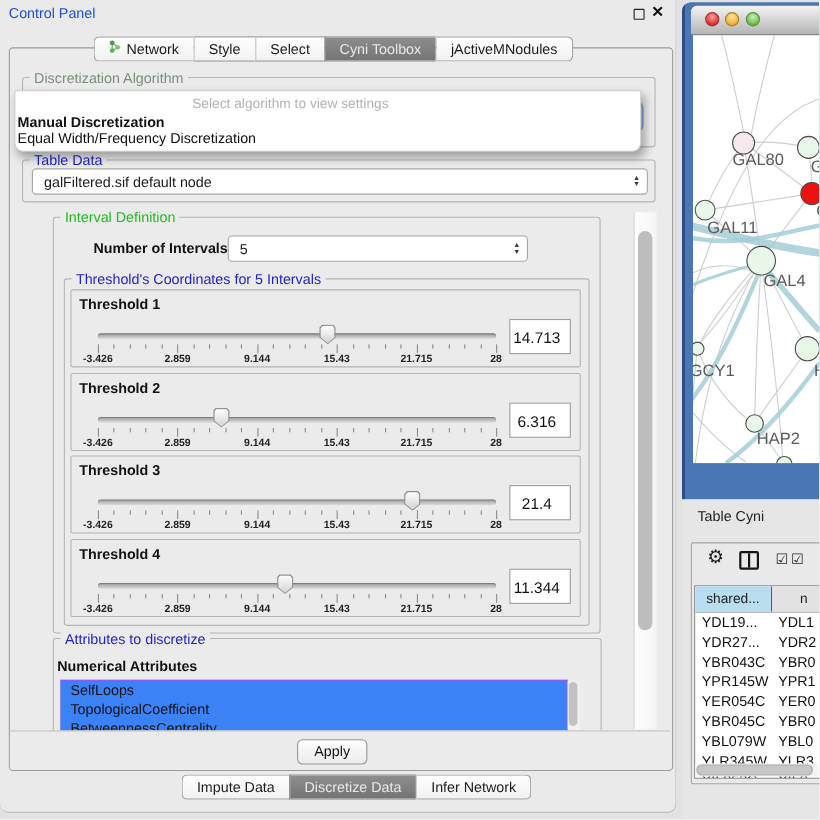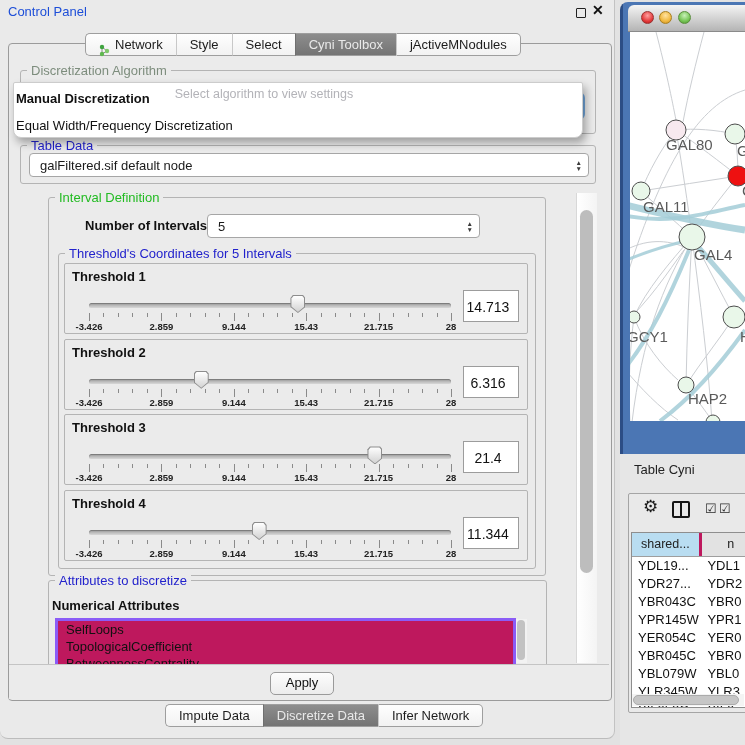--- a/index.html
+++ b/index.html
@@ -10,21 +10,21 @@
   #cp-window{position:absolute;left:0;top:0;width:614px;height:738px;background:#eaeaea;
              border-right:1px solid #c2c2c2;border-bottom:1px solid #bcbcbc;border-radius:0 0 8px 8px;}
   #cp-title{position:absolute;left:8px;top:4px;font-size:13px;color:#1d4ed8;}
   #cp-float{position:absolute;left:576px;top:8px;width:8px;height:8px;border:1.5px solid #222;border-radius:1px;background:transparent;}
   #cp-close{position:absolute;left:592px;top:2px;font-size:14px;font-weight:bold;color:#111;}
 
   
   .tabstrip{position:absolute;display:flex;z-index:6;}
   .ttab{height:21px;line-height:21px;padding:0 13px;background:linear-gradient(#fefefe,#f2f2f2);
         border-top:1px solid #9e9e9e;border-bottom:1px solid #9e9e9e;font-size:13px;color:#1c1c1c;
-        display:flex;align-items:flex-end;gap:5px;white-space:nowrap;}
+        display:flex;align-items:flex-start;gap:5px;white-space:nowrap;}
   .ttab:first-child{border-left:1px solid #9e9e9e;border-radius:5px 0 0 5px;}
   .ttab:last-child{border-right:1px solid #9e9e9e;border-radius:0 5px 5px 0;}
   .ttab:not(:first-child){border-left:1px solid #c8c8c8;}
   .ttab.sel{background:linear-gradient(#8d8d8d,#747474);color:#e9e9e9;border-left:1px solid #6f6f6f;}
   .net-tab-icon{display:inline-block;width:11px;height:13px;}
 
   
   #main-panel{position:absolute;left:8px;top:43px;width:602px;height:656px;background:#ebebeb;
               border:1px solid #9b9b9b;border-radius:4px;}
 
@@ -67,22 +67,22 @@
   .tick{position:absolute;top:0;width:1px;background:#8a8a8a;}
   .tick.major{height:8px;}
   .tick.minor{height:4px;}
   .thr-labels{position:absolute;left:24px;top:57px;width:362px;height:11px;}
   .tick-label{position:absolute;transform:translateX(-50%);font-size:9.5px;font-weight:bold;color:#222;white-space:nowrap;}
   .thr-value{position:absolute;left:398px;top:26px;width:56px;height:32px;background:#fff;
              border:1px solid #9c9c9c;font-size:14px;color:#111;text-align:center;
              line-height:32px;padding-right:6px;box-sizing:border-box;}
 
   
-  #attr-list{position:absolute;left:55px;top:618px;width:461px;height:50px;background:#be185d;
-             border:3px solid #8b5cf6;overflow:hidden;box-sizing:border-box;z-index:3;}
+  #attr-list{position:absolute;left:55px;top:618px;width:461px;height:50px;background:#3b82f6;
+             border:1px solid #8b5cf6;overflow:hidden;box-sizing:border-box;z-index:3;}
   .attr-item{font-size:13px;color:#111;line-height:17px;padding-left:8px;white-space:nowrap;}
   #attr-scroll{position:absolute;left:516px;top:619px;width:11px;height:44px;background:#f2f2f2;z-index:3;}
   #attr-scroll .thumb{position:absolute;left:1px;top:1px;width:8px;height:40px;background:#c2c2c2;border-radius:4px;}
 
   
   #apply-bar{position:absolute;left:9px;top:664px;width:600px;height:34px;background:#ebebeb;
              border-top:1px solid #c4c4c4;z-index:10;}
   #apply-btn{position:absolute;left:261px;top:7px;width:62px;height:21px;background:linear-gradient(#fdfdfd,#ececec);
              border:1px solid #9a9a9a;border-radius:5px;font-size:13px;color:#111;
              text-align:center;line-height:20px;}
@@ -111,21 +111,21 @@
   #tp-box{position:absolute;left:628px;top:493px;width:120px;height:220px;background:#e9e9e9;
           border:1px solid #a5a5a5;border-radius:2px;box-sizing:border-box;}
   #tp-gear{position:absolute;left:643px;top:498px;font-size:17px;color:#1a1a1a;line-height:17px;}
   #tp-split{position:absolute;left:672px;top:501px;width:14px;height:13px;border:2px solid #151515;border-radius:2px;}
   #tp-split::after{content:"";position:absolute;left:50%;top:0;bottom:0;width:2px;margin-left:-1px;background:#151515;}
   .tp-check{position:absolute;top:502px;font-size:13px;color:#2a2a2a;line-height:14px;}
   #tp-table{position:absolute;left:631px;top:532px;width:130px;height:176px;background:#fff;
             border:1px solid #8e8e8e;box-sizing:border-box;overflow:hidden;}
   #tp-header{display:flex;height:23px;border-bottom:1px solid #9e9e9e;}
   .tp-hcell{font-size:12.5px;color:#222;text-align:center;line-height:23px;box-sizing:border-box;}
-  .tp-hcell.c1{width:76px;background:#b9ddf1;border-right:3px solid #be185d;}
+  .tp-hcell.c1{width:76px;background:#b9ddf1;border-right:1px solid #be185d;}
   .tp-hcell.c2{width:64px;background:#e2e2e2;}
   .tp-row{display:flex;height:18px;}
   .tp-cell{font-size:13px;color:#111;line-height:18px;white-space:nowrap;box-sizing:border-box;}
   .tp-cell.c1{width:76px;padding-left:6px;}
   .tp-cell.c2{width:64px;padding-left:6px;}
   #tp-hscroll{position:absolute;left:632px;top:694px;width:112px;height:12px;background:#f4f4f4;z-index:4;}
   #tp-hscroll .thumb{position:absolute;left:1px;top:1px;width:106px;height:10px;background:#c6c6c6;border:1px solid #ababab;border-radius:5px;box-sizing:border-box;}
 
   .boldlabel{font-size:13px;font-weight:bold;color:#111;position:absolute;white-space:nowrap;}
 </style>
@@ -403,21 +403,21 @@
         <span>Discretize Data</span>
       </div>
       <div class="ttab">
         <span>Infer Network</span>
       </div>
     </div>
 
   <div id="algo-popup">
     <div class="hint">Select algorithm to view settings</div>
     <div id="popup-options">
-        <div class="popup-option bold" style="top: 8px; text-align: center;">Manual Discretization</div>
+        <div class="popup-option bold" style="top: 20px; text-align: center;">Manual Discretization</div>
         <div class="popup-option" style="top: 35px;">Equal Width/Frequency Discretization</div>
       </div>
   </div>
 
   <div id="net-window"></div>
   <div id="net-titlebar"></div>
   <div class="light red" style="left:641px;top:11px;"></div>
   <div class="light yellow" style="left:659px;top:11px;"></div>
   <div class="light green" style="left:678px;top:11px;"></div>
   <div id="net-canvas"><svg width="115" height="389" viewBox="630 32 115 389">

